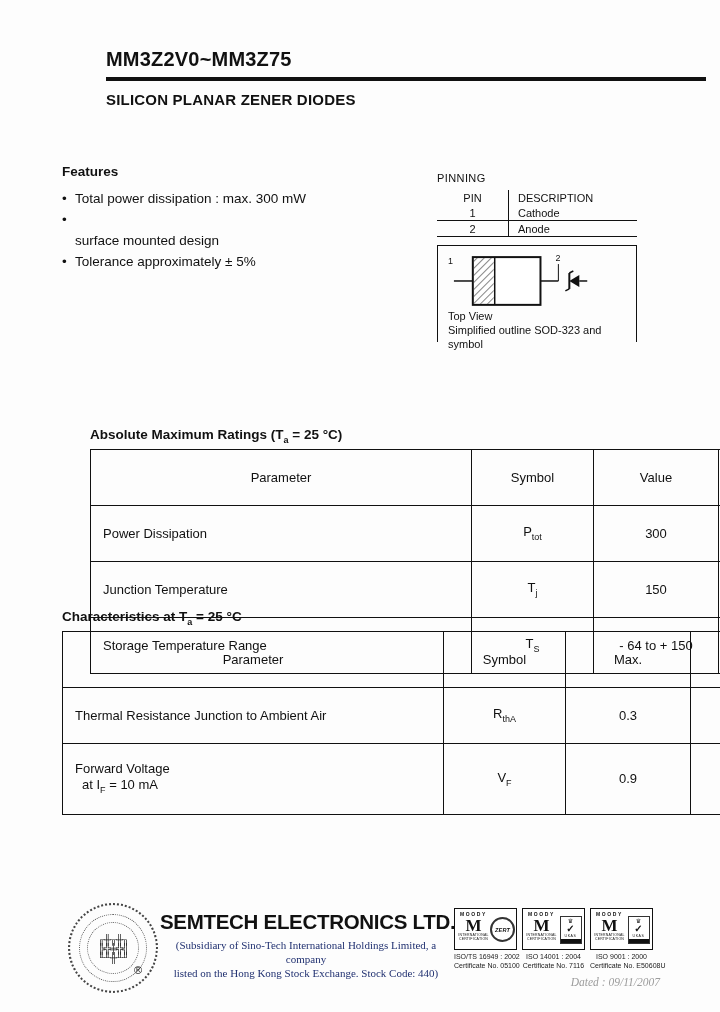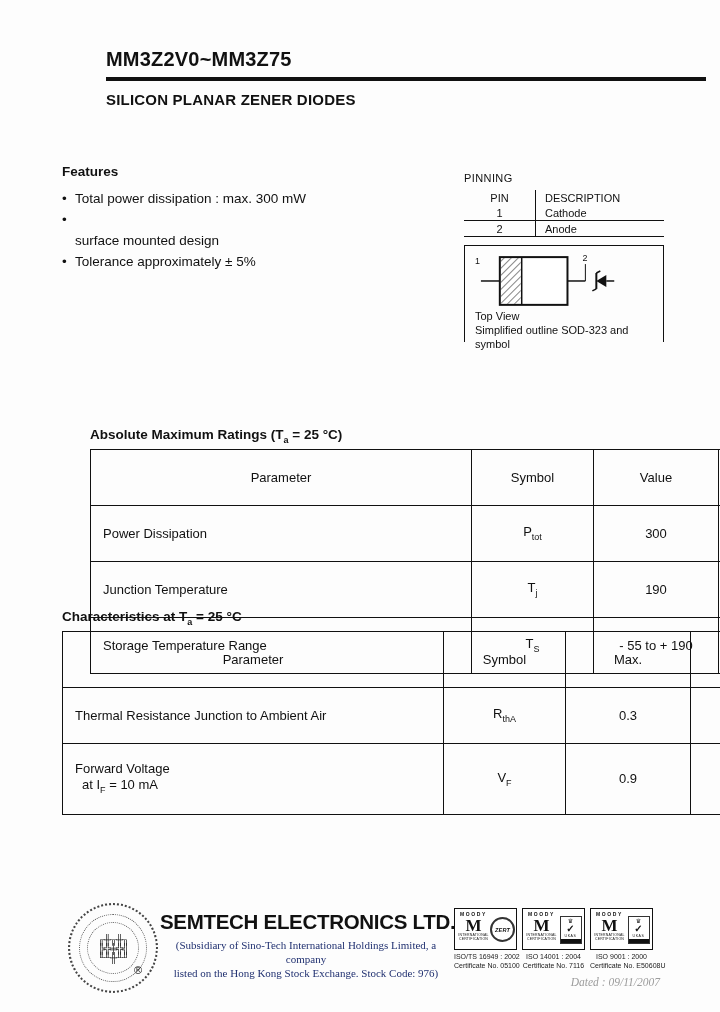--- a/index.html
+++ b/index.html
@@ -16,21 +16,21 @@
   .rule-thick { height:4px; background:#111; margin-top:6px; }
   .subtitle { font-size:15px; font-weight:bold; margin-top:10px; letter-spacing:0.2px; }
 
   
   .features { position:absolute; left:62px; top:164px; width:345px; font-size:13.5px; }
   .features-heading { font-weight:bold; margin-bottom:9px; }
   .feature-line { display:flex; line-height:21px; }
   .feature-bullet { width:13px; flex:none; }
 
   
-  .pinning { position:absolute; left:437px; top:172px; width:200px; font-size:11px;margin-left:27px; }
+  .pinning { position:absolute; left:437px; top:172px; width:200px; font-size:11px; }
   .pinning-heading { letter-spacing:0.4px; margin-bottom:6px; }
   .pin-table { border-collapse:collapse; width:100%; }
   .pin-table td { padding:0; height:15px; vertical-align:middle; font-size:11px; }
   .pin-table .pin-col { width:71px; text-align:center; }
   .pin-table .desc-col { border-left:1px solid #111; padding-left:9px; }
   .pin-table tr.data-row td { border-bottom:1px solid #111; }
 
   .pkg-frame { margin-top:8px; border:1.5px solid #111; border-bottom:none; height:97px; box-sizing:border-box; }
   .pkg-svg { display:block; margin-top:1px; }
   .pkg-captions { padding-left:10px; line-height:14px; font-size:11px; }
@@ -176,27 +176,27 @@
       </tr>
       <tr>
         <td class="param-cell">Power Dissipation</td>
         <td><span>P</span><sub>tot</sub></td>
         <td>300</td>
         <td>mW</td>
       </tr>
       <tr>
         <td class="param-cell">Junction Temperature</td>
         <td><span>T</span><sub>j</sub></td>
-        <td>190</td>
+        <td>150</td>
         <td>°C</td>
       </tr>
       <tr>
         <td class="param-cell">Storage Temperature Range</td>
         <td><span>T</span><sub>S</sub></td>
-        <td>- 55 to + 190</td>
+        <td>- 64 to + 150</td>
         <td>°C</td>
       </tr>
     </tbody>
       </table>
   </div>
 
   <div class="section section-char">
     <div class="section-heading"><span>Characteristics at T</span><sub>a</sub><span> = 25 °C</span></div>
     <table class="data-table">
       <tbody>
@@ -235,21 +235,21 @@
         </div>
       </div>
     </div>
     <div class="registered">®</div>
   </div>
 
   <div class="company">
     <div class="company-name">SEMTECH ELECTRONICS LTD.</div>
     <div class="company-sub">
       <div>(Subsidiary of Sino-Tech International Holdings Limited, a company</div>
-      <div>listed on the Hong Kong Stock Exchange. Stock Code: 976)</div>
+      <div>listed on the Hong Kong Stock Exchange. Stock Code: 440)</div>
     </div>
   </div>
 
   <div class="badges">
 
     <div class="badge">
       <div class="badge-box">
         <div class="badge-left">
           <div class="badge-brand">MOODY</div>
           <div class="badge-m">M</div>

